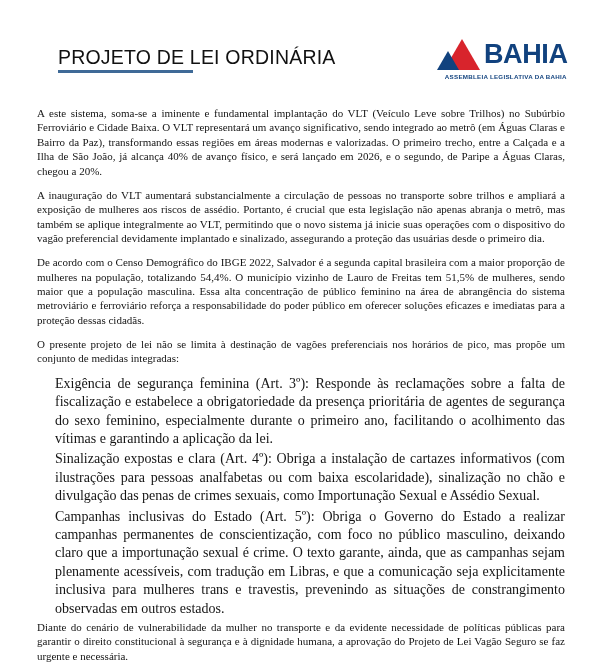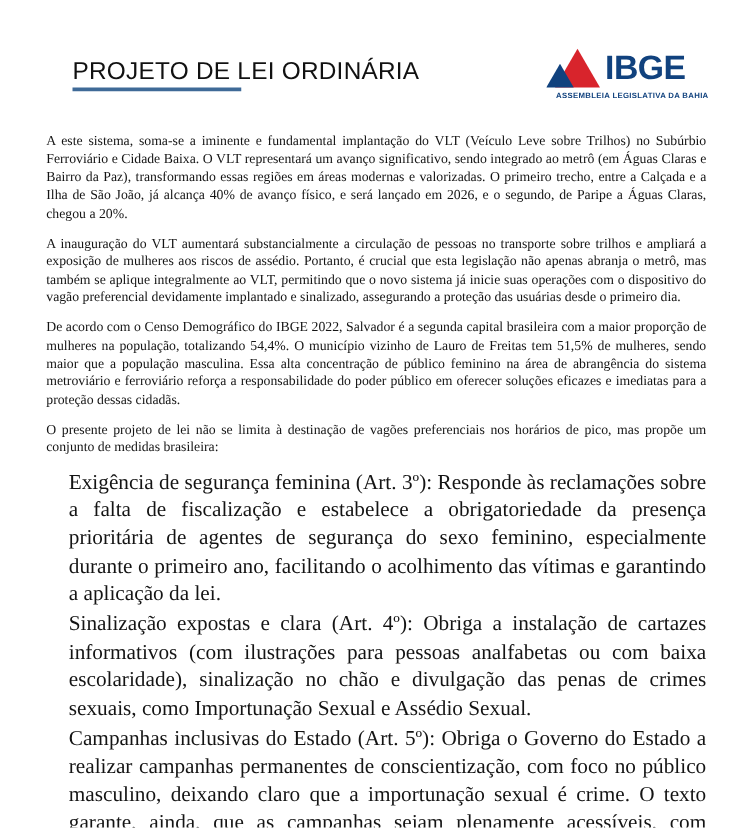--- a/index.html
+++ b/index.html
@@ -123,21 +123,21 @@
 
   .measures-list {
     margin: 0 0 2px 0;
     padding: 0;
     list-style: none;
   }
 
   .measures-list li {
     margin: 0 0 2px 0;
     padding-left: 18px;
-    font-size: 17px;
+    font-size: 14px;
     line-height: 1.315;
     text-align: justify;
     text-justify: inter-word;
     color: #141414;
   }
 
   p.tight {
     margin-bottom: 9px;
   }
 
@@ -166,43 +166,44 @@
     </div>
 
     <div class="logo-block">
       <div class="logo-row">
         <span class="logo-mark">
           <svg width="44" height="33" viewBox="0 0 44 33" xmlns="http://www.w3.org/2000/svg">
             <polygon points="25,1 43,32 7,32" fill="#d8242c"></polygon>
             <polygon points="11,13 22,32 0,32" fill="#11427e"></polygon>
           </svg>
         </span>
-        <span class="logo-word">IBGE</span>
+        <span class="logo-word">BAHIA</span>
       </div>
       <div class="logo-tagline">ASSEMBLEIA LEGISLATIVA DA BAHIA</div>
     </div>
 
   </div>
 
   <div class="doc-body">
 
     <p class="para">A este sistema, soma-se a iminente e fundamental implantação do VLT (Veículo Leve sobre Trilhos) no Subúrbio Ferroviário e Cidade Baixa. O VLT representará um avanço significativo, sendo integrado ao metrô (em Águas Claras e Bairro da Paz), transformando essas regiões em áreas modernas e valorizadas. O primeiro trecho, entre a Calçada e a Ilha de São João, já alcança 40% de avanço físico, e será lançado em 2026, e o segundo, de Paripe a Águas Claras, chegou a 20%.</p>
 
     <p class="para">A inauguração do VLT aumentará substancialmente a circulação de pessoas no transporte sobre trilhos e ampliará a exposição de mulheres aos riscos de assédio. Portanto, é crucial que esta legislação não apenas abranja o metrô, mas também se aplique integralmente ao VLT, permitindo que o novo sistema já inicie suas operações com o dispositivo do vagão preferencial devidamente implantado e sinalizado, assegurando a proteção das usuárias desde o primeiro dia.</p>
 
     <p class="para">De acordo com o Censo Demográfico do IBGE 2022, Salvador é a segunda capital brasileira com a maior proporção de mulheres na população, totalizando 54,4%. O município vizinho de Lauro de Freitas tem 51,5% de mulheres, sendo maior que a população masculina. Essa alta concentração de público feminino na área de abrangência do sistema metroviário e ferroviário reforça a responsabilidade do poder público em oferecer soluções eficazes e imediatas para a proteção dessas cidadãs.</p>
 
-    <p class="para tight">O presente projeto de lei não se limita à destinação de vagões preferenciais nos horários de pico, mas propõe um conjunto de medidas brasileira:</p>
+    <p class="para tight">O presente projeto de lei não se limita à destinação de vagões preferenciais nos horários de pico, mas propõe um conjunto de medidas integradas:</p>
 
     <ul class="measures-list">
       <li>Exigência de segurança feminina (Art. 3º): Responde às reclamações sobre a falta de fiscalização e estabelece a obrigatoriedade da presença prioritária de agentes de segurança do sexo feminino, especialmente durante o primeiro ano, facilitando o acolhimento das vítimas e garantindo a aplicação da lei.</li>
       <li>Sinalização expostas e clara (Art. 4º): Obriga a instalação de cartazes informativos (com ilustrações para pessoas analfabetas ou com baixa escolaridade), sinalização no chão e divulgação das penas de crimes sexuais, como Importunação Sexual e Assédio Sexual.</li>
       <li>Campanhas inclusivas do Estado (Art. 5º): Obriga o Governo do Estado a realizar campanhas permanentes de conscientização, com foco no público masculino, deixando claro que a importunação sexual é crime. O texto garante, ainda, que as campanhas sejam plenamente acessíveis, com tradução em Libras, e que a comunicação seja explicitamente inclusiva para mulheres trans e travestis, prevenindo as situações de constrangimento observadas em outros estados.</li>
     </ul>
 
+    <p class="para">Diante do cenário de vulnerabilidade da mulher no transporte e da evidente necessidade de políticas públicas para garantir o direito constitucional à segurança e à dignidade humana, a aprovação do Projeto de Lei Vagão Seguro se faz urgente e necessária.</p>
 
     <p class="para">Pelas razões expostas, solicitamos o foco dos nobres pares para a aprovação desta proposição.</p>
 
     <div class="signature-line">_________________________________</div>
 
   </div>
 
 </div>
 
 </body></html>

